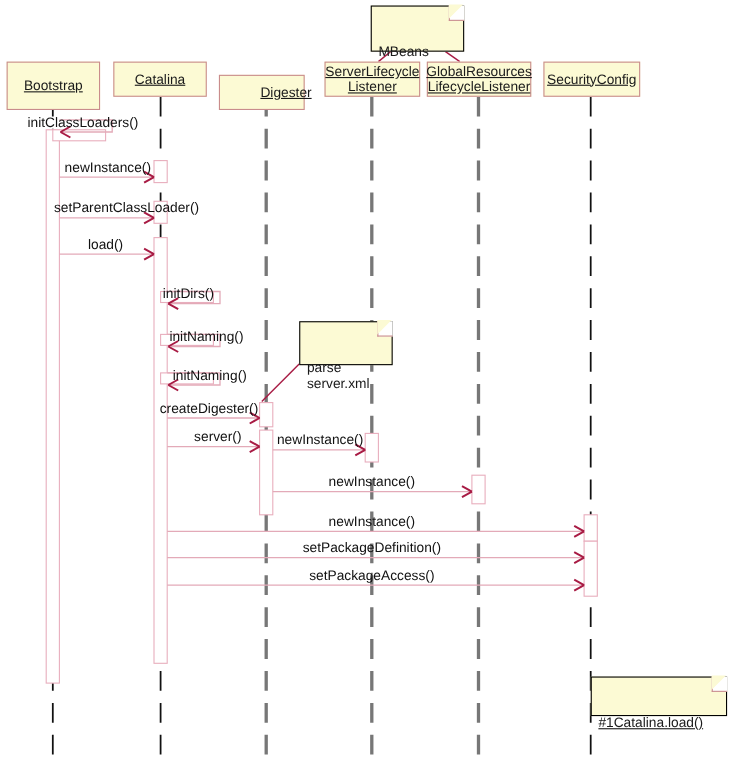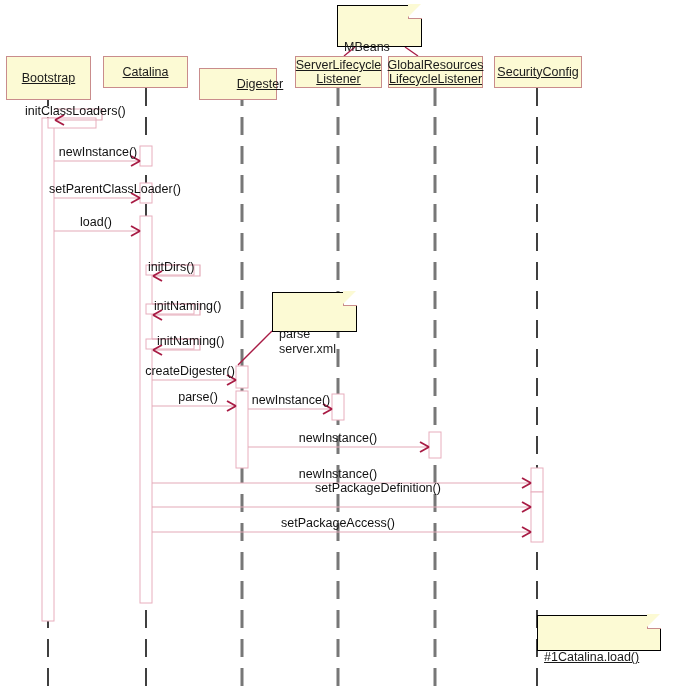--- a/index.html
+++ b/index.html
@@ -259,21 +259,21 @@
 
   <div id="labels">
       <div class="msg-label" style="left: 25px; top: 104px;">initClassLoaders()</div>
       <div class="msg-label center" style="left: 98px; top: 145px;">newInstance()</div>
       <div class="msg-label center" style="left: 115px; top: 182px;">setParentClassLoader()</div>
       <div class="msg-label center" style="left: 96px; top: 215px;">load()</div>
       <div class="msg-label" style="left: 148px; top: 260px;">initDirs()</div>
       <div class="msg-label" style="left: 154px; top: 299px;">initNaming()</div>
       <div class="msg-label" style="left: 157px; top: 334px;">initNaming()</div>
       <div class="msg-label center" style="left: 190px; top: 364px;">createDigester()</div>
-      <div class="msg-label center" style="left: 198px; top: 390px;">parse()</div>
+      <div class="msg-label center" style="left: 198px; top: 390px;">server()</div>
       <div class="msg-label center" style="left: 291px; top: 393px;">newInstance()</div>
       <div class="msg-label center" style="left: 338px; top: 431px;">newInstance()</div>
       <div class="msg-label center" style="left: 338px; top: 467px;">newInstance()</div>
-      <div class="msg-label center" style="left: 338px; top: 481px; margin-left: 40px;">setPackageDefinition()</div>
+      <div class="msg-label center" style="left: 338px; top: 491px;">setPackageDefinition()</div>
       <div class="msg-label center" style="left: 338px; top: 516px;">setPackageAccess()</div>
     </div>
 
 </div>
 
 </body></html>

